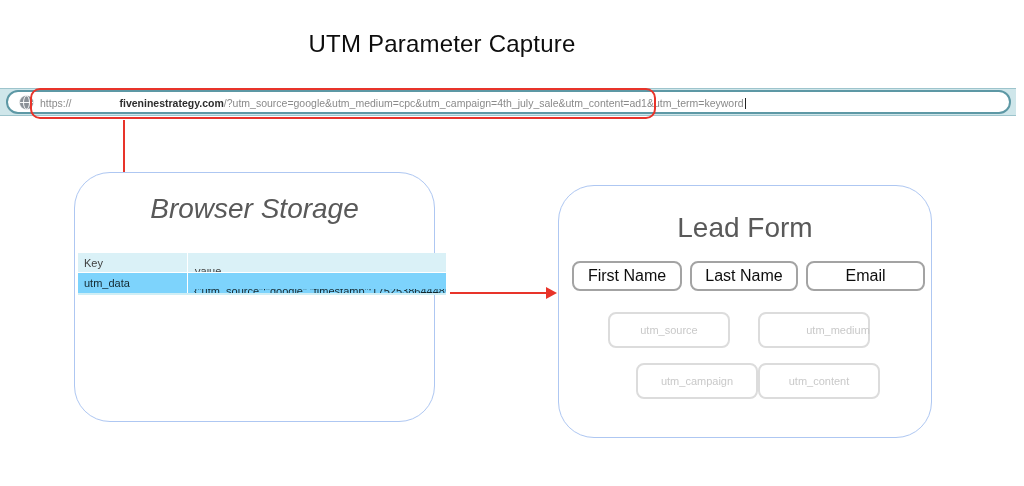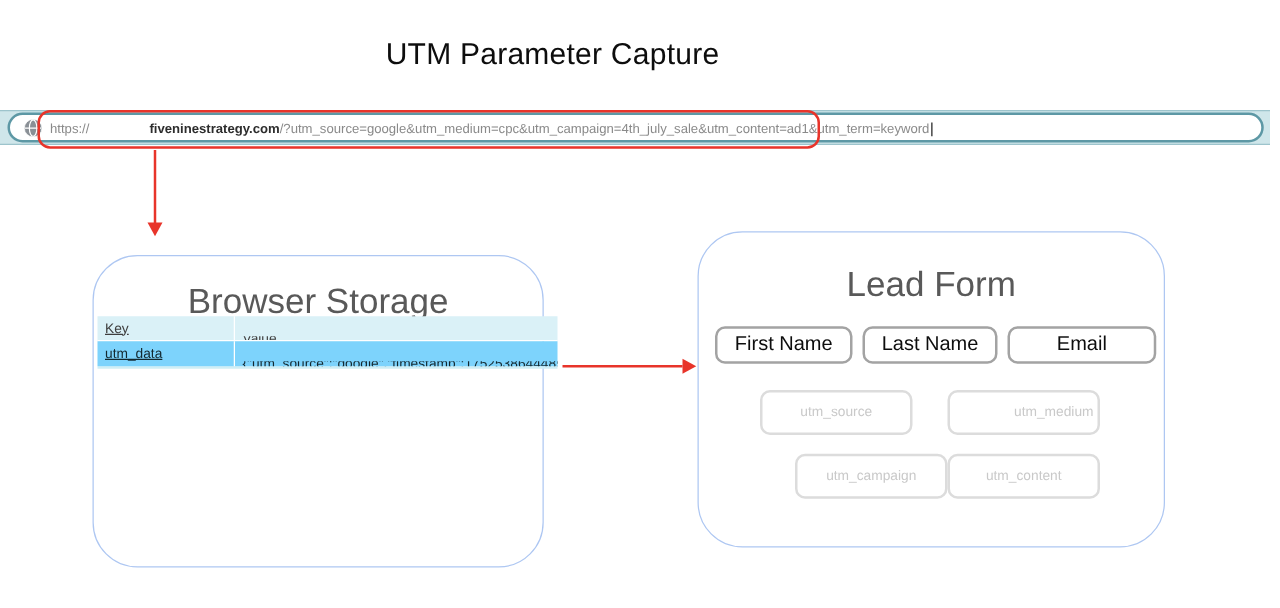--- a/index.html
+++ b/index.html
@@ -22,46 +22,46 @@
   .cursor { display:inline-block; width:1px; height:11px; background:#222;
             vertical-align:text-bottom; margin-left:1px; }
   .highlight-rect { position:absolute; left:30px; top:88px; width:626px; height:31px;
                     border:2px solid #e8342a; border-radius:10px; pointer-events:none; }
 
   
   .arrows { position:absolute; left:0; top:0; width:1024px; height:486px; pointer-events:none; }
 
   
   .flow-box { position:absolute; background:#ffffff; border:1.5px solid #aec7f2; border-radius:36px; }
-  .storage-box { left:74px; top:204px; width:361px; height:250px; }
+  .storage-box { left:74px; top:172px; width:361px; height:250px;font-style:italic; }
   .leadform-box { left:558px; top:185px; width:374px; height:253px; }
   .box-title { position:absolute; width:100%; text-align:center; font-size:28px; color:#595959; }
   .storage-box .box-title { top:20px; }
   .leadform-box .box-title { top:26px; }
 
   
   .storage-table { position:absolute; left:78px; top:253px; width:368px;
                    font-size:11px; border-bottom:2px solid #cfeef5; }
-  .trow { display:flex; width:100%;text-decoration:underline; }
+  .trow { display:flex; width:100%; }
   .trow.header { background:#daf1f7; color:#3f3f3f; height:20px; border-bottom:1px solid #ffffff; }
   .trow.data { background:#7dd3fc; color:#13282f; height:20px; }
   .tcell { display:flex; align-items:center; padding-left:6px; white-space:nowrap; overflow:hidden; }
   .tcell.key { width:110px; border-right:1px solid #ffffff; }
   .tcell.value { flex:1;margin-top:16px; }
 
   
   .field { position:absolute; display:flex; align-items:center; justify-content:center;
            background:#ffffff; border-radius:8px; white-space:nowrap; }
   .field.active { border:2px solid #a3a3a3; color:#0d0d0d; font-size:16px; height:30px; }
   .field.muted  { border:2px solid #dcdcdc; color:#c9c9c9; font-size:11px; height:36px; }
   .f-first    { left:572px; top:261px; width:110px; }
   .f-last     { left:690px; top:261px; width:108px; }
   .f-email    { left:806px; top:261px; width:119px; }
   .f-source   { left:608px; top:312px; width:122px; }
-  .f-medium   { left:758px; top:312px; width:122px;padding-left:48px; }
+  .f-medium   { left:758px; top:312px; width:112px;padding-left:48px; }
   .f-campaign { left:608px; top:363px; width:122px;margin-left:28px; }
   .f-content  { left:758px; top:363px; width:122px; }
 </style>
 </head>
 <body>
 
 <div id="page">
 
   <div class="main-title">UTM Parameter Capture</div>
 

